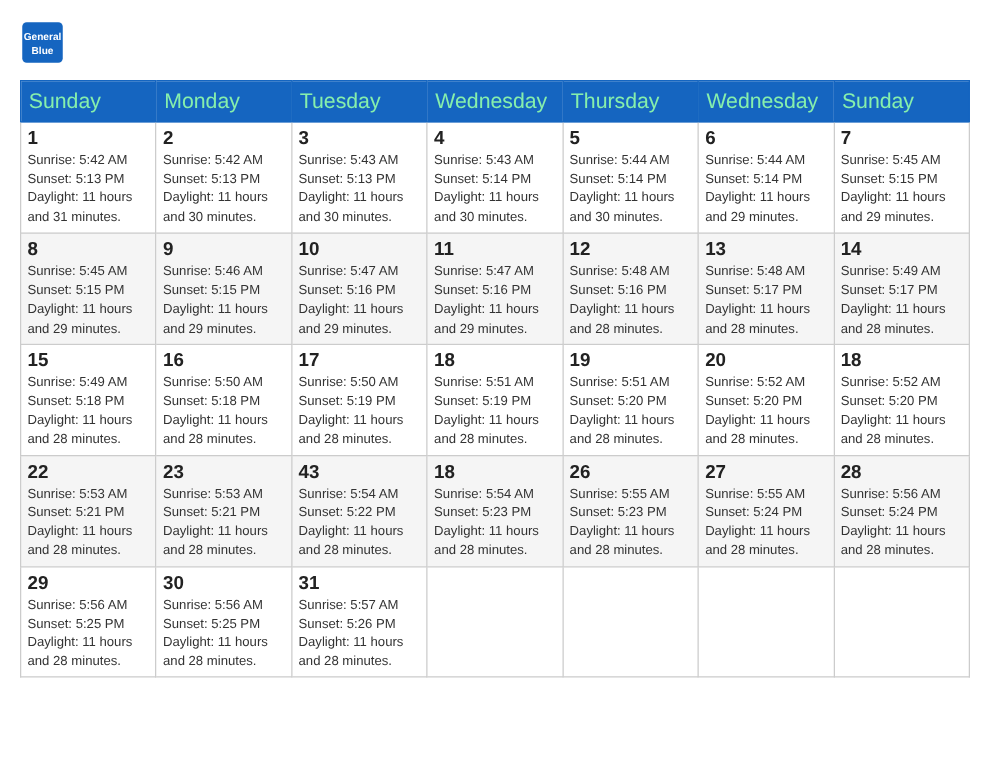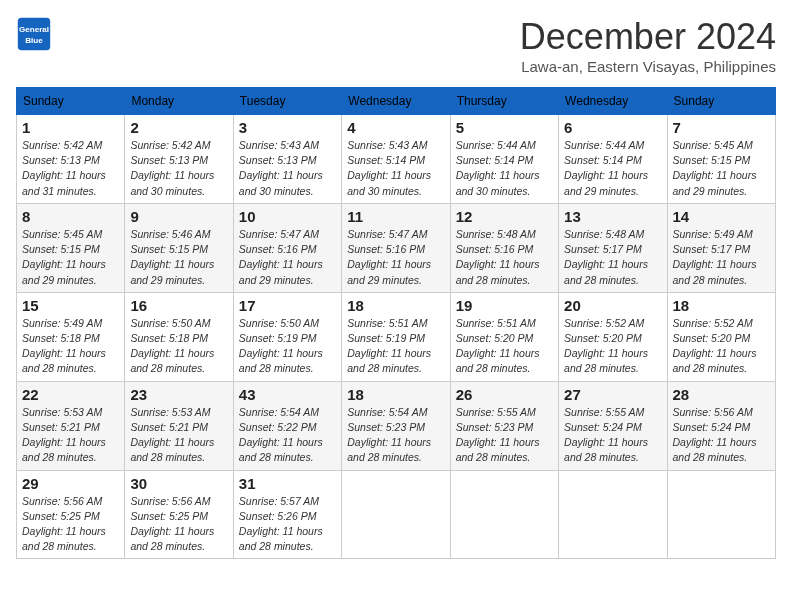--- a/index.html
+++ b/index.html
@@ -35,24 +35,24 @@
       font-size: 15px;
       color: #555;
     }
     table {
       width: 100%;
       border-collapse: collapse;
       font-size: 11px;
     }
     thead tr th {
       background: #1565c0;
-      color: #000000;
+      color: #86efac;
       text-align: left;
       padding: 6px 6px;
-      font-size: 12px;
+      font-size: 17px;
       font-weight: normal;
       border: 1px solid #1565c0;
     }
     tbody tr td {
       border: 1px solid #ccc;
       vertical-align: top;
       padding: 4px 5px;
       width: 14.28%;
       min-height: 70px;
       background: #fff;
@@ -64,38 +64,33 @@
       font-size: 15px;
       font-weight: bold;
       color: #222;
       display: block;
       margin-bottom: 2px;
     }
     .day-info {
       color: #333;
       font-size: 10.5px;
       line-height: 1.45;
-      font-style: italic;
     }
     .empty-cell { background: #fff !important; }
   </style>
 </head>
 <body>
 
 <div class="header">
   <div class="logo">
     <svg class="logo-icon" viewBox="0 0 40 40">
       <rect x="2" y="2" width="36" height="36" rx="4" fill="#1565c0"></rect>
       <text x="20" y="18" text-anchor="middle" fill="white" font-size="9" font-weight="bold">General</text>
       <text x="20" y="30" text-anchor="middle" fill="white" font-size="9" font-weight="bold">Blue</text>
     </svg>
-  </div>
-  <div class="title-block">
-    <div class="month-title">December 2024</div>
-    <div class="location-title">Lawa-an, Eastern Visayas, Philippines</div>
   </div>
 </div>
 
 <table>
   <thead>
     <tr>
       <th>Sunday</th>
       <th>Monday</th>
       <th>Tuesday</th>
       <th>Wednesday</th>

